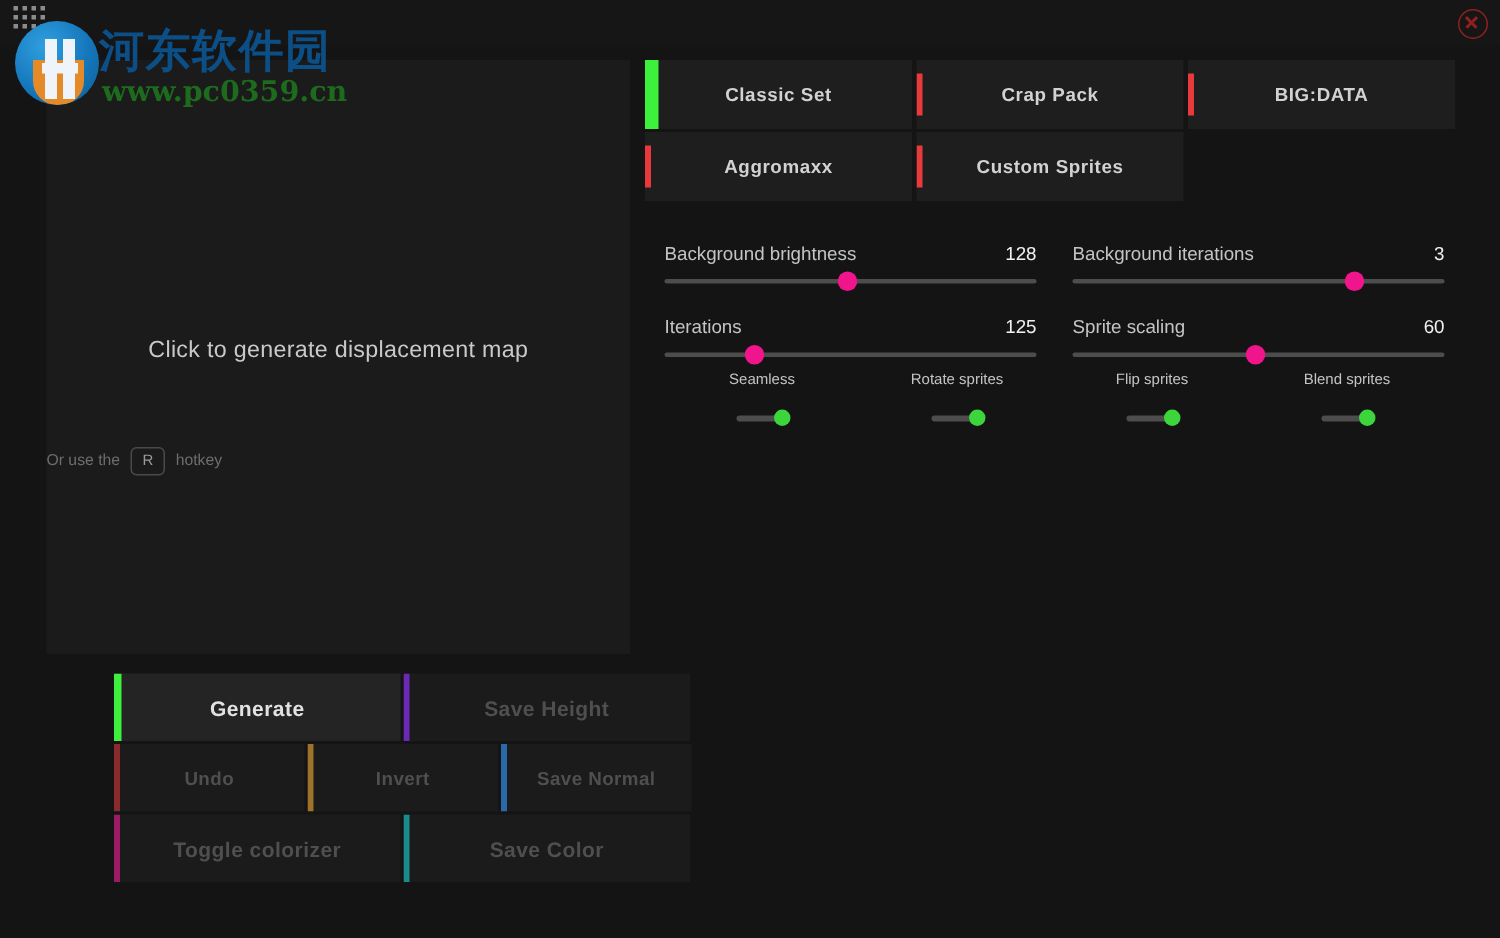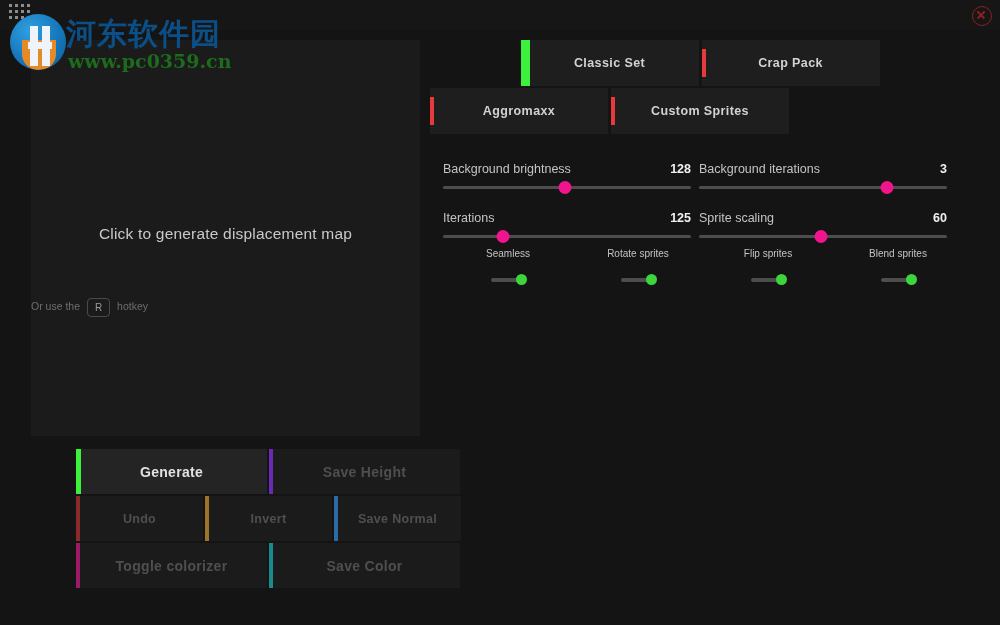--- a/index.html
+++ b/index.html
@@ -238,37 +238,37 @@
   .preset-spacer { flex: 0 0 178px; }
 
   
   #slider-area {
     position: absolute;
     left: 443px; top: 162px;
     width: 520px;
   }
   .slider-cols {
     display: flex;
-    gap: 8px;
+    gap: 24px;
   }
   .slider-col { flex: 0 0 248px; }
   .slider-block { margin-bottom: 22px; }
   .slider-head {
     display: flex;
     justify-content: space-between;
     align-items: baseline;
     margin-bottom: 10px;
   }
   .slider-label {
     font-size: 12.5px;
     color: #c4c4c4;
   }
   .slider-value {
     font-size: 12.5px;
-    font-weight: bold;
+    font-weight: normal;
     color: #f0f0f0;
   }
   .slider-track {
     position: relative;
     height: 3px;
     background: #4d4d4d;
     border-radius: 2px;
     cursor: pointer;
   }
   .slider-thumb {
@@ -393,20 +393,24 @@
 <div id="right-panel">
   <div id="preset-grid">
       <div class="preset-row">
         <div class="preset-btn active">
           <span class="pbar" style="background: rgb(60, 240, 60);"></span>
           <span>Classic Set</span>
         </div>
         <div class="preset-btn">
           <span class="pbar" style="background: rgb(232, 57, 60);"></span>
           <span>Crap Pack</span>
+        </div>
+        <div class="preset-btn">
+          <span class="pbar" style="background: rgb(232, 57, 60);"></span>
+          <span>BIG:DATA</span>
         </div>
       </div>
       <div class="preset-row">
         <div class="preset-btn">
           <span class="pbar" style="background: rgb(232, 57, 60);"></span>
           <span>Aggromaxx</span>
         </div>
         <div class="preset-btn">
           <span class="pbar" style="background: rgb(232, 57, 60);"></span>
           <span>Custom Sprites</span>

